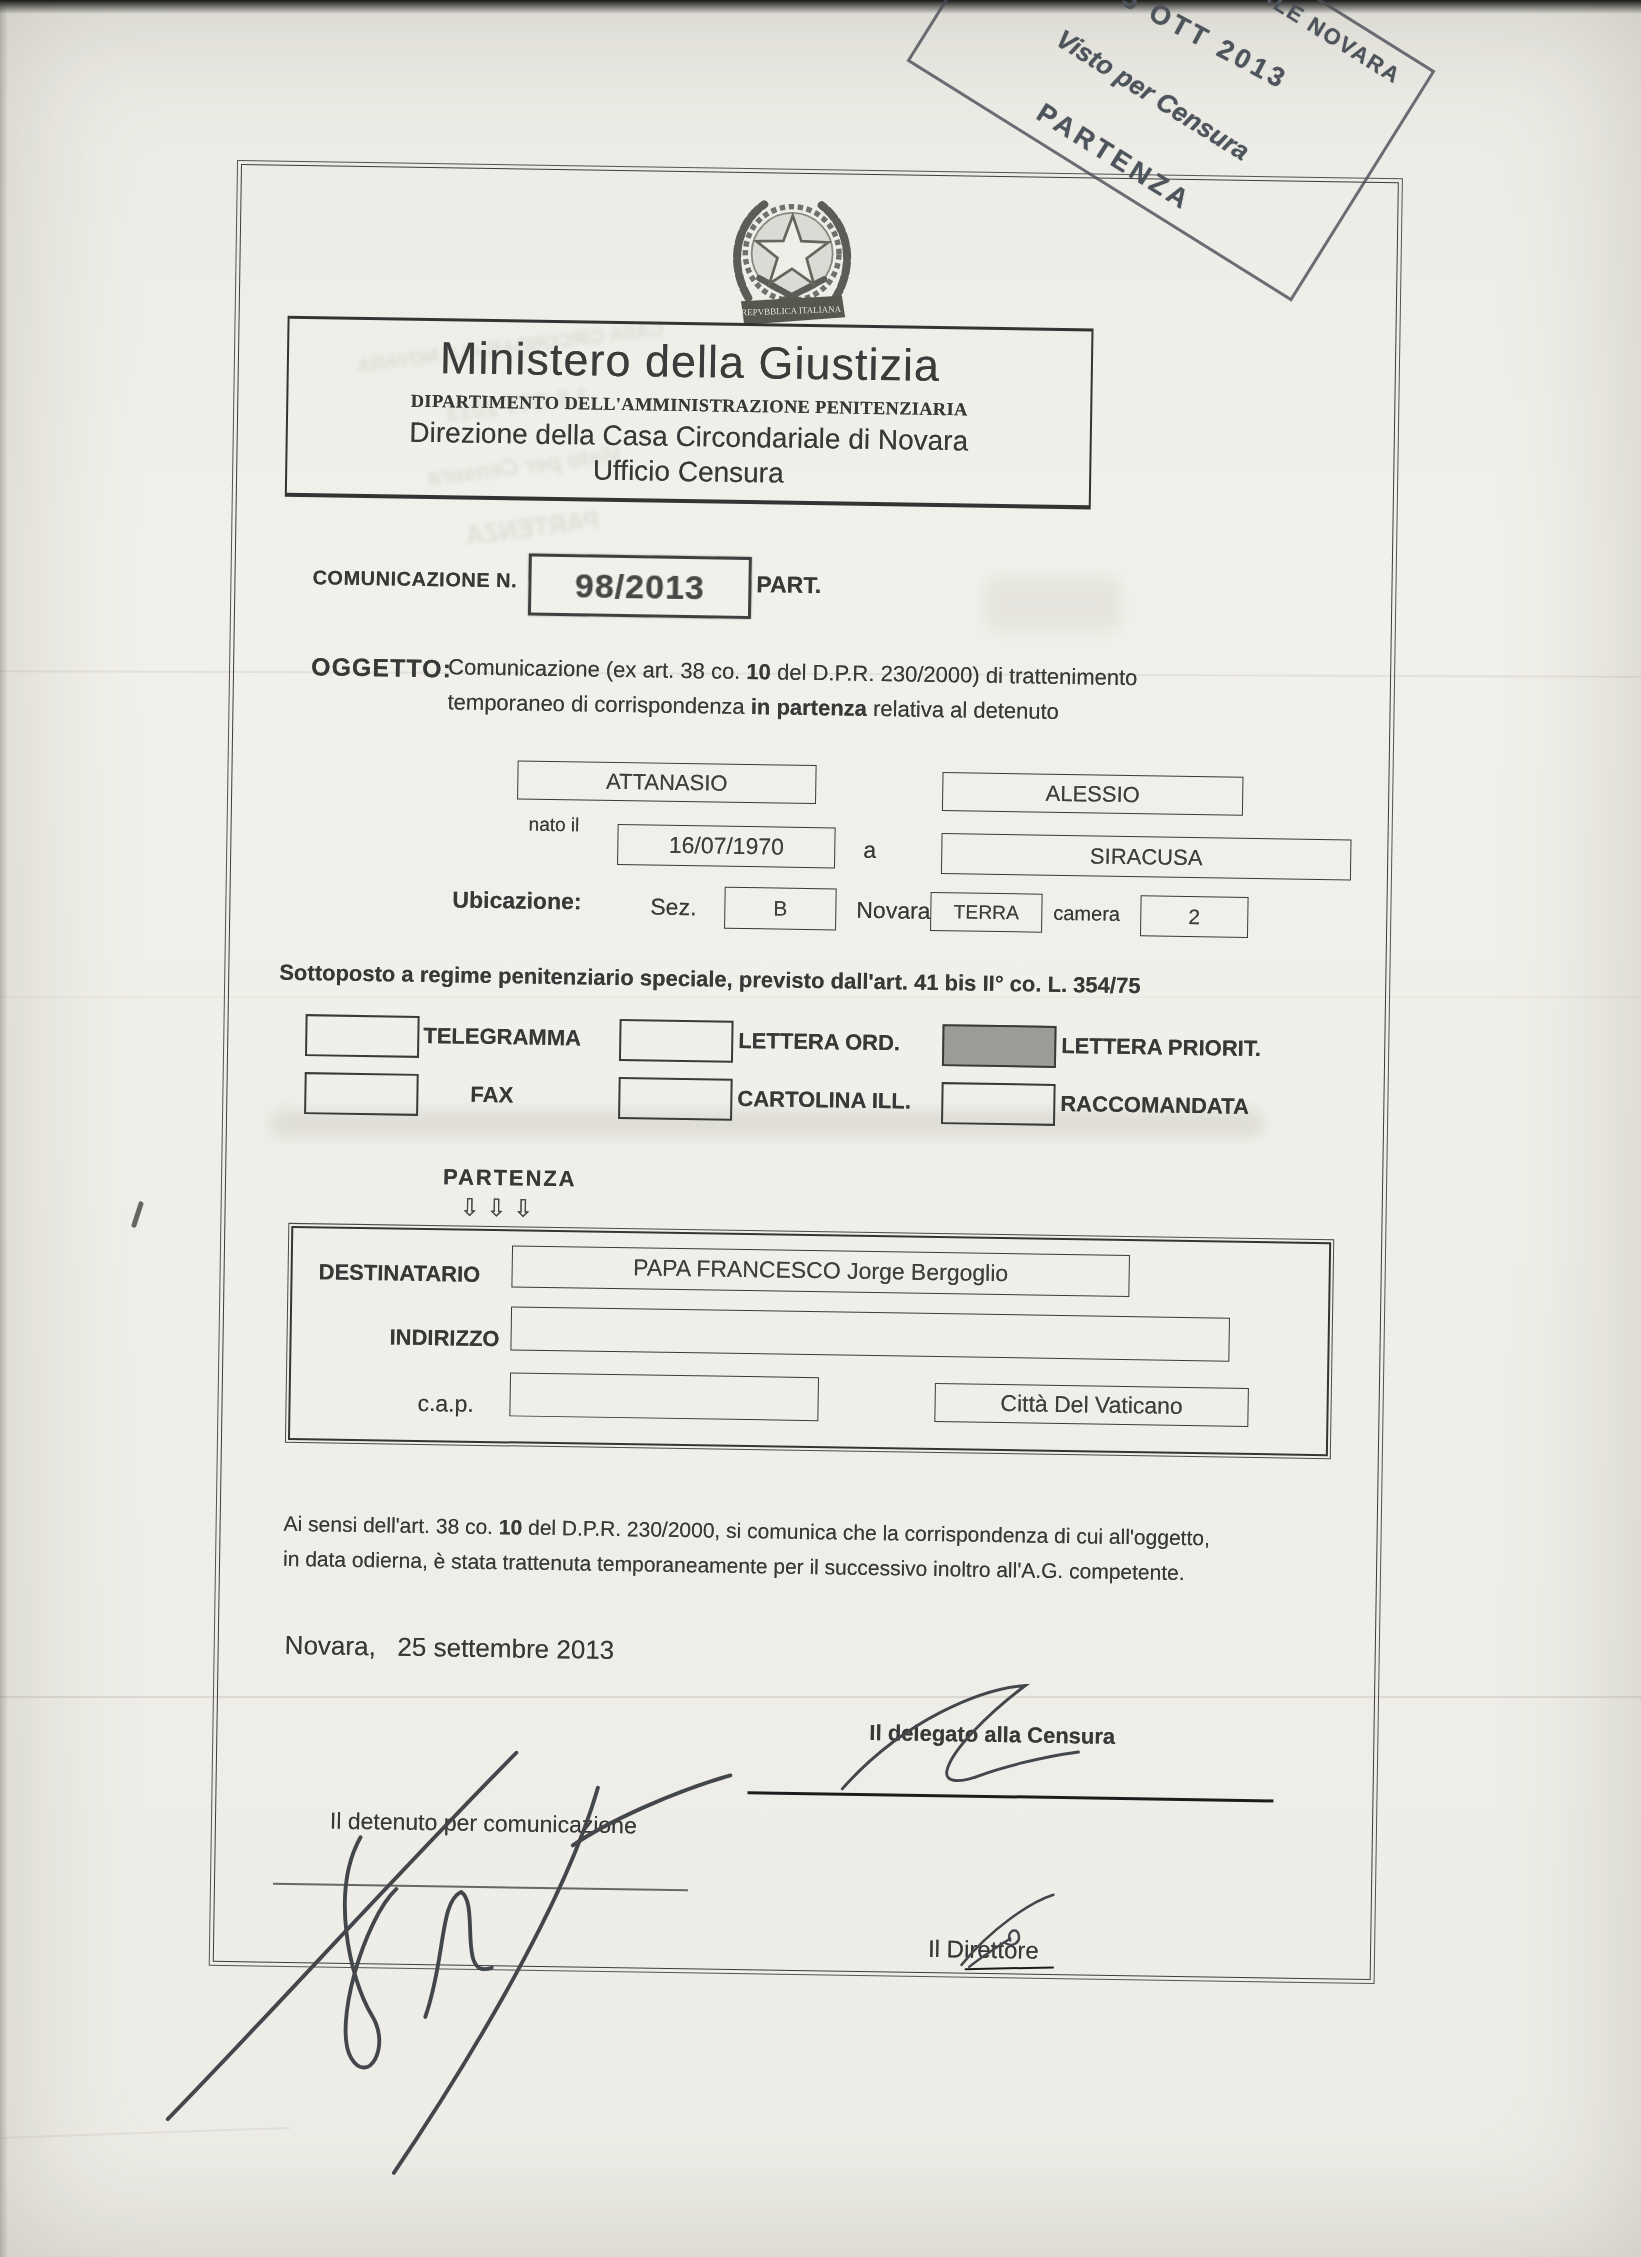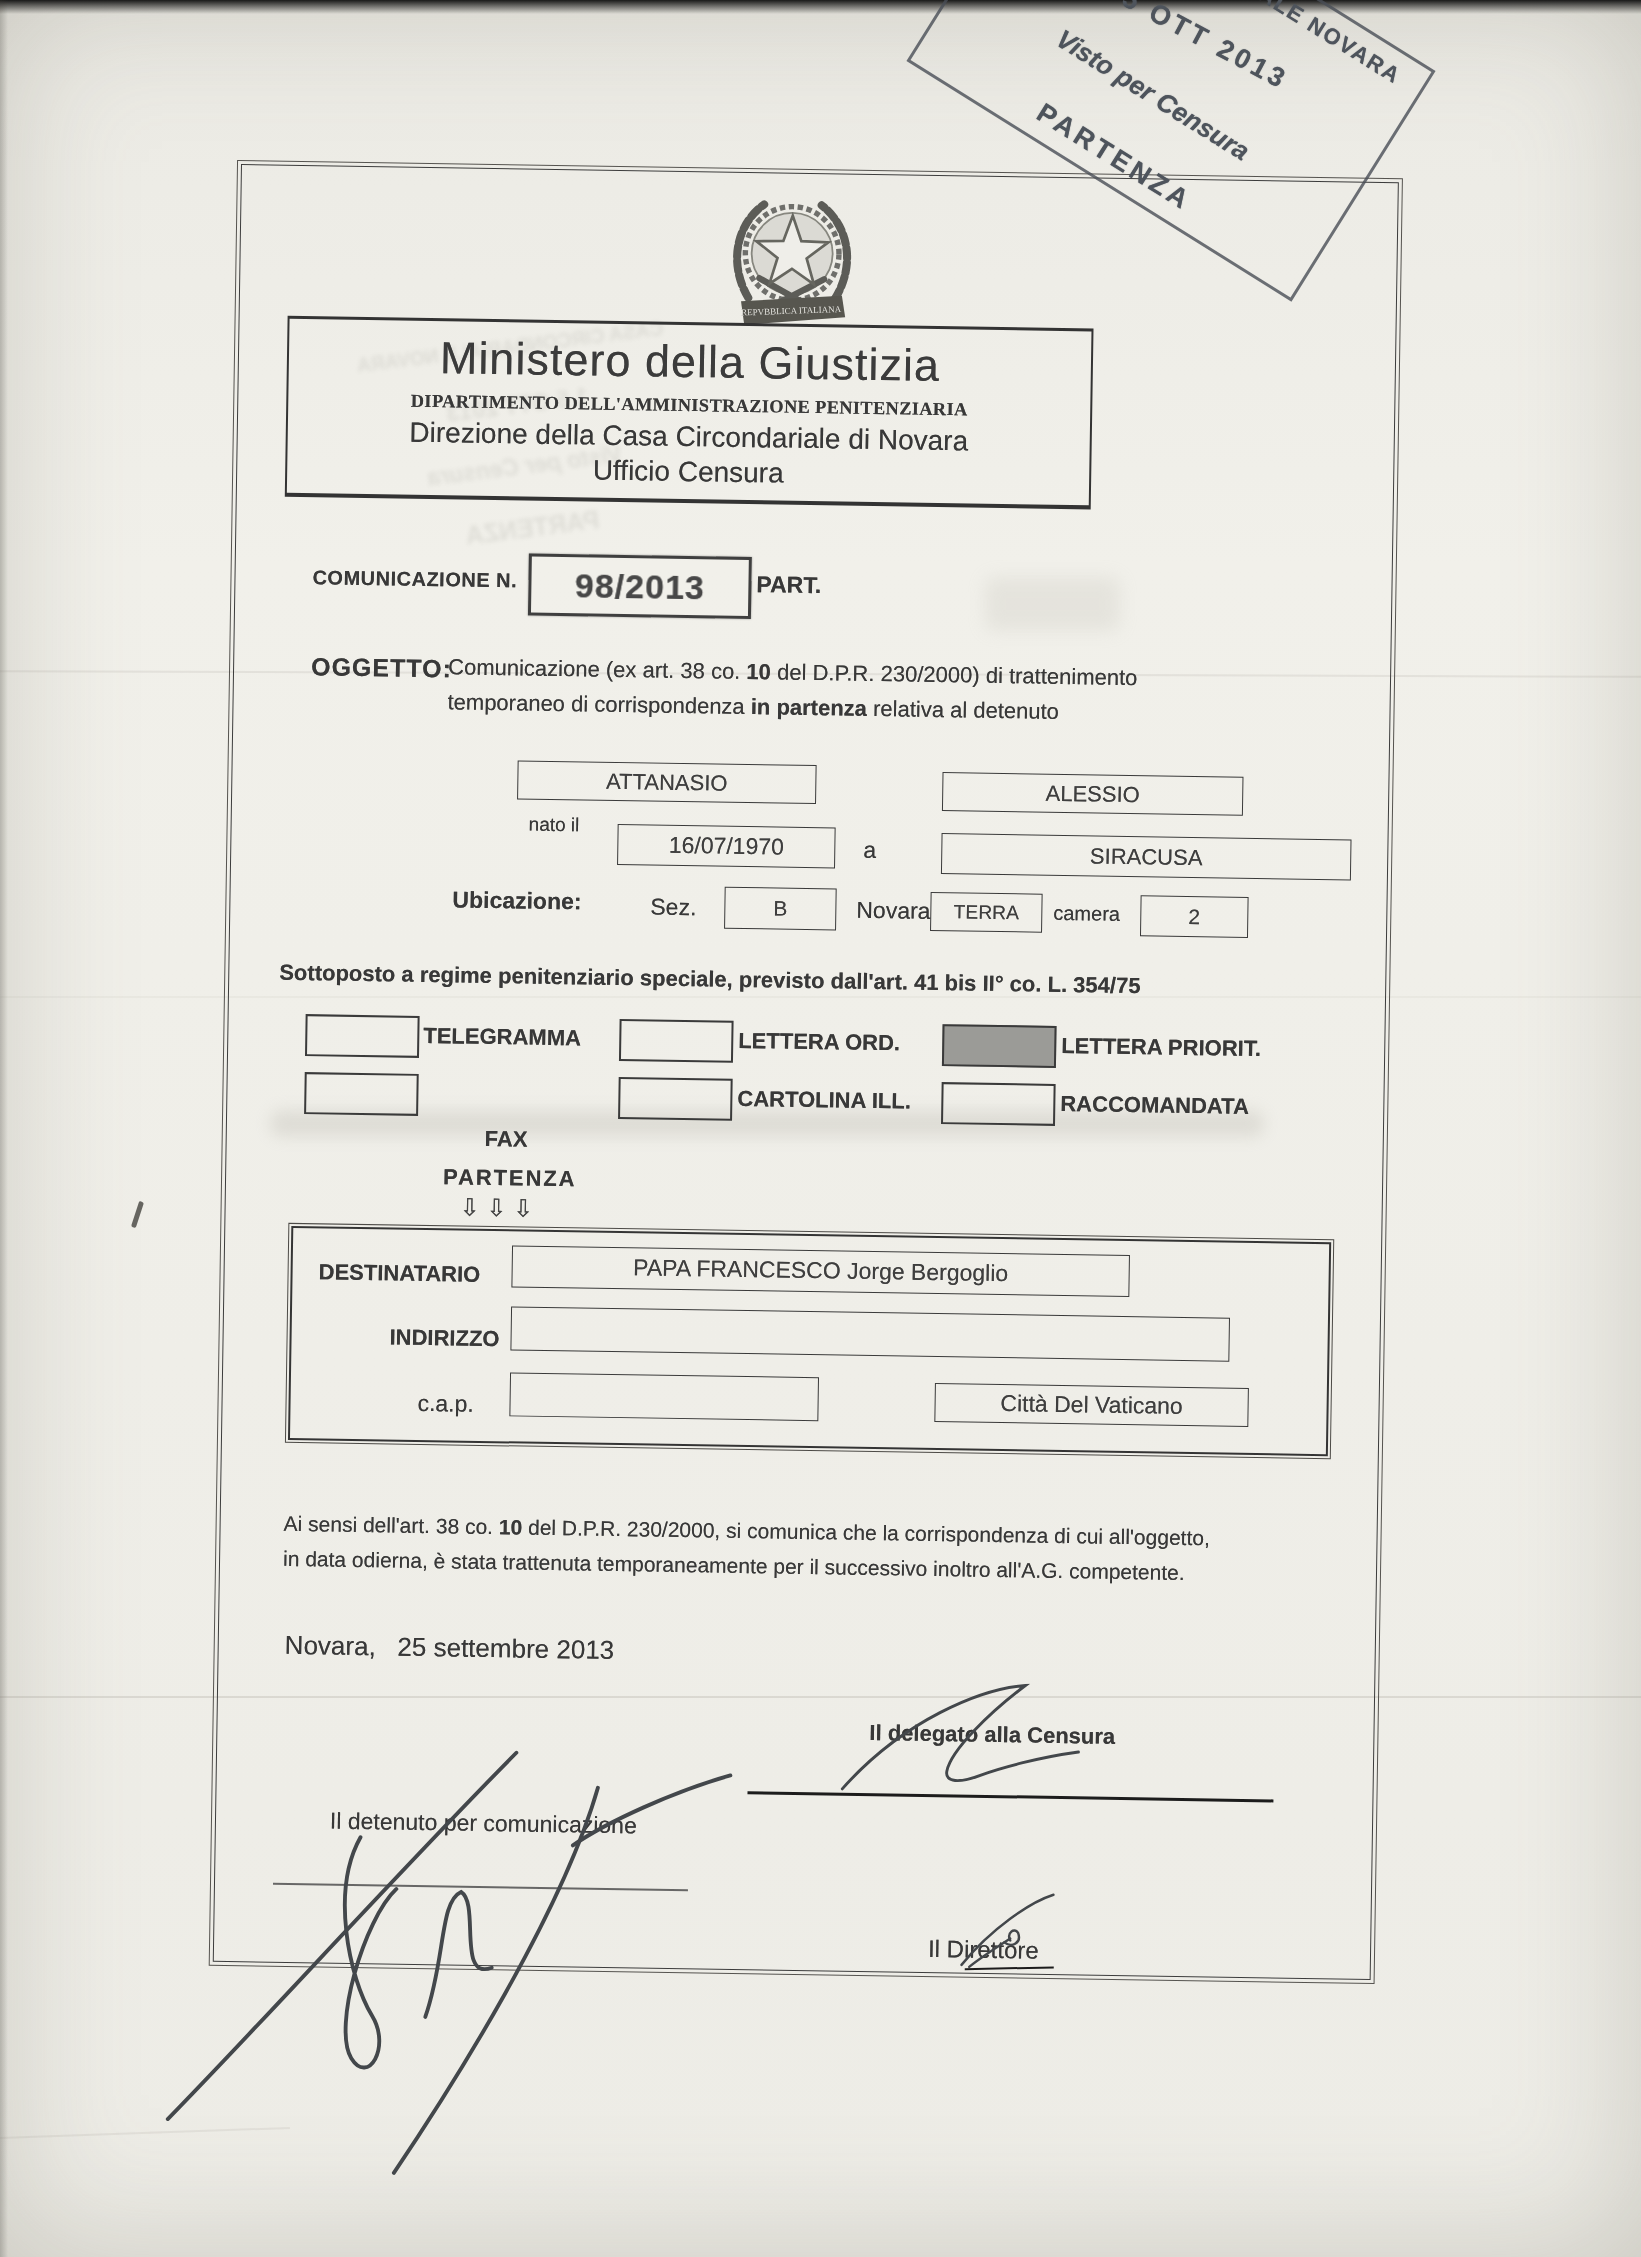--- a/index.html
+++ b/index.html
@@ -171,21 +171,21 @@
     <div class="abs lbl-b" style="left:50px;top:794px;width:1081px;font-size:22px;">Sottoposto a regime penitenziario speciale, previsto dall'art. 41 bis II° co. L. 354/75</div>
 
     <div class="chk" style="left:77px;top:848px;"></div>
     <div class="chklbl" style="left:195px;top:855px;">TELEGRAMMA</div>
     <div class="chk" style="left:391px;top:848px;"></div>
     <div class="chklbl" style="left:510px;top:855px;">LETTERA ORD.</div>
     <div class="chk filled" style="left:714px;top:848px;"></div>
     <div class="chklbl" style="left:833px;top:855px;">LETTERA PRIORIT.</div>
 
     <div class="chk" style="left:77px;top:906px;"></div>
-    <div class="chklbl" style="left:258px;top:913px;margin-top:44px;">FAX</div>
+    <div class="chklbl" style="left:243px;top:913px;">FAX</div>
     <div class="chk" style="left:391px;top:906px;"></div>
     <div class="chklbl" style="left:510px;top:913px;">CARTOLINA ILL.</div>
     <div class="chk" style="left:714px;top:906px;"></div>
     <div class="chklbl" style="left:833px;top:913px;">RACCOMANDATA</div>
 
     <div class="abs lbl-b" style="left:217px;top:996px;font-size:22px;letter-spacing:1.9px;">PARTENZA</div>
     <div class="abs" style="left:234px;top:1025px;font-size:24px;color:#444;">⇩ ⇩ ⇩</div>
 
     <div class="dest-box">
       <div class="abs lbl-b" style="left:26px;top:31px;font-size:22px;">DESTINATARIO</div>

